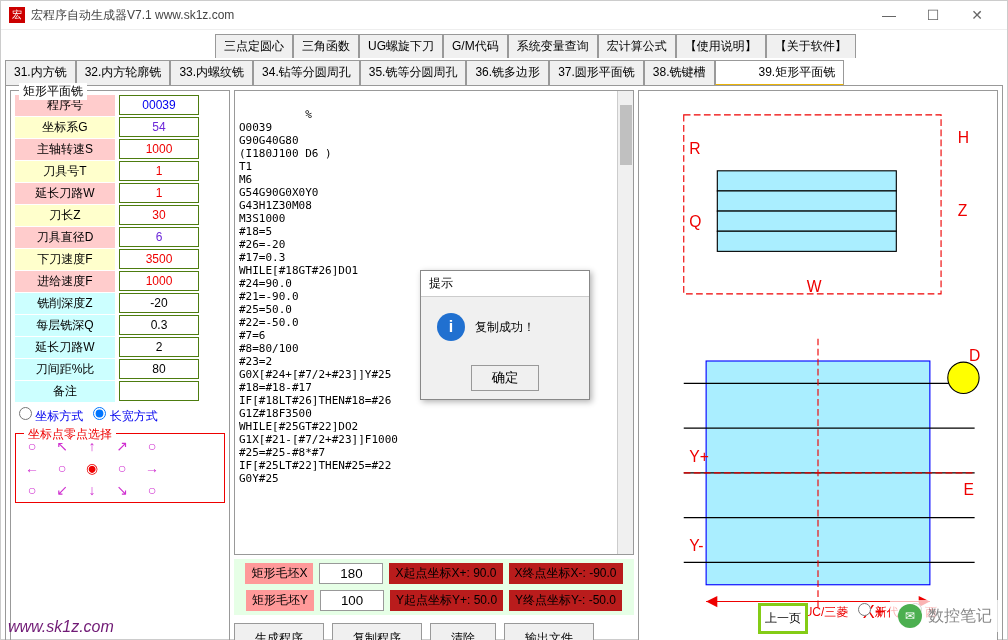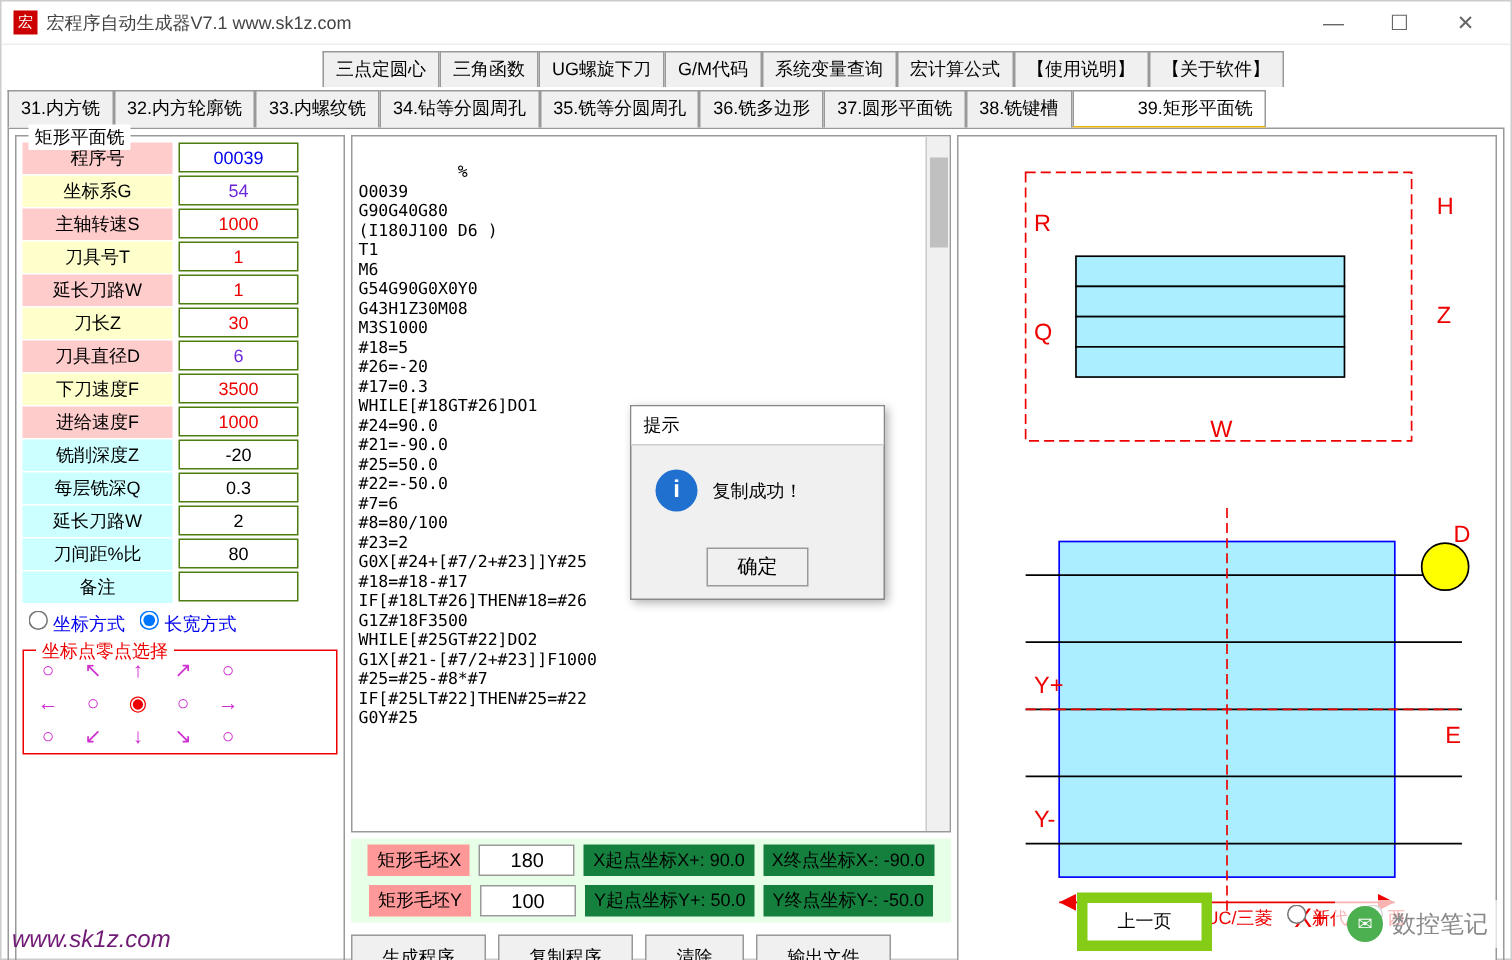--- a/index.html
+++ b/index.html
@@ -31,21 +31,21 @@
 .radio-row { display: flex; gap: 10px; padding: 4px; }
 .zero-select { border: 1px solid #e00; padding: 2px; position: relative; margin-top: 4px; }
 .zero-select .legend { color: #e00; }
 .arrow-grid { display: grid; grid-template-columns: repeat(5, 28px); grid-template-rows: repeat(3, 20px); gap: 2px; justify-items: center; align-items: center; color: #d030d0; font-size: 14px; }
 .arrow-grid .sel { color: #e00; }
 .mid-col { width: 400px; display: flex; flex-direction: column; gap: 4px; }
 .code-area { flex: 1; border: 1px solid #999; background: #fff; padding: 4px; font-family: monospace; font-size: 11px; white-space: pre; overflow: auto; position: relative; }
 .bottom-inputs { display: flex; flex-wrap: wrap; gap: 6px; background: #e6ffe6; padding: 4px; align-items: center; justify-content: center; }
 .bottom-inputs .lbl { background: #ff9999; padding: 2px 6px; }
 .bottom-inputs .val { border: 1px solid #999; padding: 2px 8px; background: #fff; text-align: center; width: 64px; }
-.coord-out { background: #15803d; padding: 2px 6px; }
+.coord-out { background: #b91c1c; padding: 2px 6px; }
 .btn-row { display: flex; gap: 8px; margin-top: 4px; }
 .btn { border: 1px solid #999; background: #f0f0f0; padding: 6px 20px; font-size: 12px; cursor: pointer; }
 .right-col { flex: 1; border: 1px solid #999; position: relative; background: #fff; }
 .diagram { width: 100%; height: 100%; }
 .dialog { position: absolute; left: 420px; top: 270px; width: 170px; background: #f0f0f0; border: 1px solid #888; box-shadow: 2px 2px 6px rgba(0,0,0,0.3); z-index: 100; }
 .dialog .dlg-title { background: #fff; padding: 4px 8px; border-bottom: 1px solid #ccc; font-size: 12px; }
 .dialog .dlg-body { padding: 16px; display: flex; align-items: center; gap: 10px; }
 .dialog .info-icon { width: 28px; height: 28px; border-radius: 50%; background: #2070d0; color: #fff; display: flex; align-items: center; justify-content: center; font-weight: bold; font-size: 16px; }
 .dialog .dlg-btns { padding: 8px; text-align: center; }
 .dialog .dlg-btn { border: 1px solid #999; background: #f0f0f0; padding: 3px 20px; }
@@ -281,13 +281,13 @@
   <div class="dlg-btns">
     <button class="dlg-btn">确定</button>
   </div>
 </div>
 
 <div class="footer">www.sk1z.com</div>
 <div class="footer-right">
   <span class="wechat-icon">✉</span>
   <span style="color:#888;font-size:16px">数控笔记</span>
 </div>
-<div style="position:absolute;bottom:6px;right:200px;border:7px solid #84cc16;padding:4px 20px;background:#fff">上一页</div>
+<div style="position:absolute;bottom:6px;right:200px;border:3px solid #84cc16;padding:4px 4px;background:#fff">上一页</div>
 
 </body></html>

